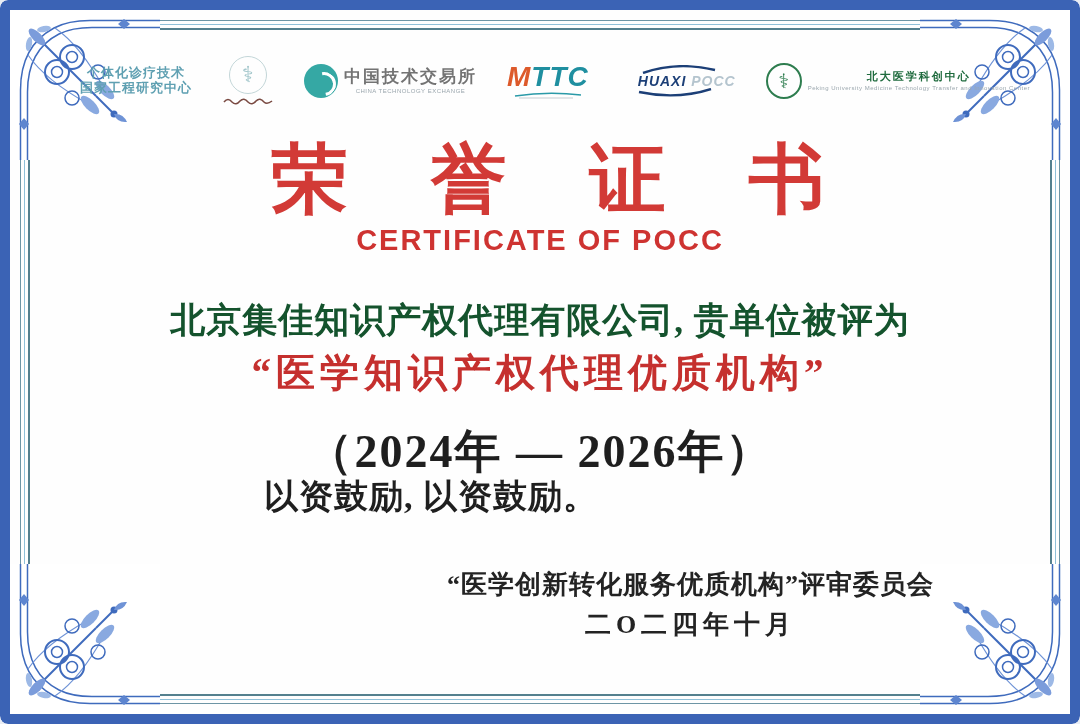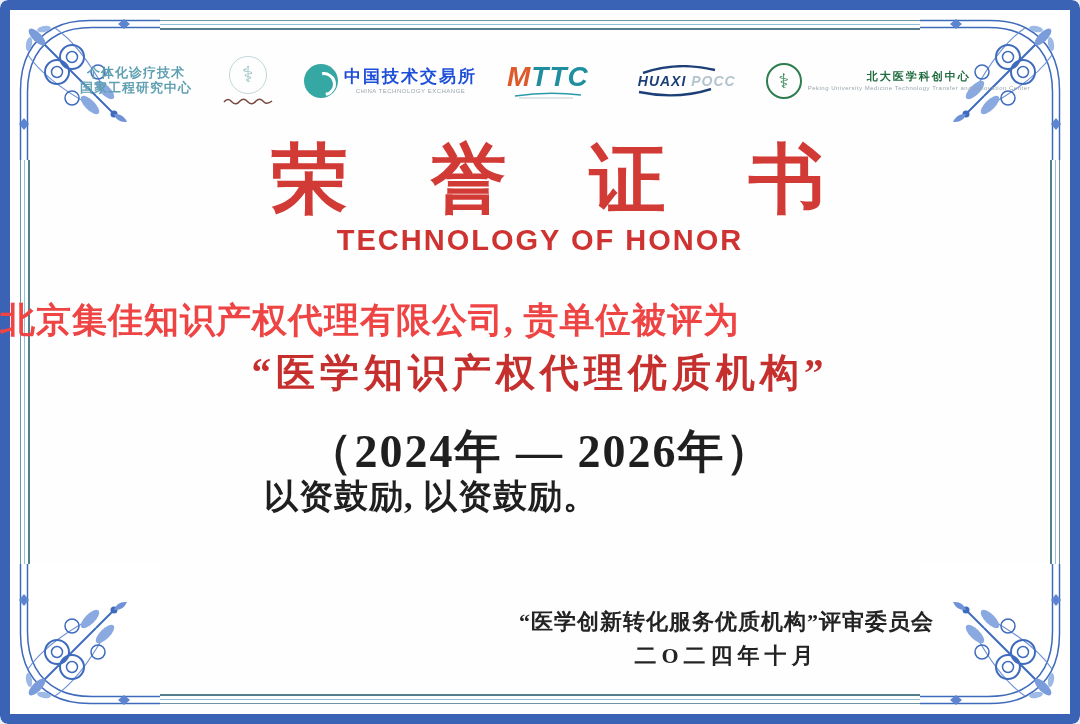--- a/index.html
+++ b/index.html
@@ -55,21 +55,21 @@
     width:34px; height:34px; border-radius:50%;
     background:#35a8a4; position:relative; flex:0 0 auto;
   }
   .cte-icon::after {
     content:""; position:absolute; left:8px; top:8px; width:18px; height:18px;
     border-radius:50%; border:3px solid #fff;
     border-left-color:transparent; border-bottom-color:transparent;
     transform:rotate(35deg);
   }
   .cte-text {
-    color:#1d4ed8; font-weight:bold; font-size:17px; letter-spacing:2px;
+    color:#737373; font-weight:bold; font-size:17px; letter-spacing:2px;
     font-family:"Liberation Sans",sans-serif;
   }
   .logo-subtext {
     color:#9aa6ad; font-size:6px; letter-spacing:.5px; margin-top:2px;
     font-family:"Liberation Sans",sans-serif; white-space:nowrap;
   }
   .mttc-word { font-family:"Liberation Sans",sans-serif; font-weight:bold;
     font-size:28px; letter-spacing:1px; line-height:1; font-style:italic; }
   .mttc-m { color:#dd5a2b; }
   .mttc-ttc { color:#1f8fa0; }
@@ -90,41 +90,41 @@
     text-align:center; color:#d23a36; font-size:76px; font-weight:bold;
     letter-spacing:32px; text-indent:32px; line-height:1.1;
   }
   .title-en {
     position:absolute; top:224px; left:0; width:100%;
     text-align:center; color:#ce3331; font-size:29px; font-weight:600;
     font-family:"Liberation Sans",sans-serif; letter-spacing:2px;
   }
   .recipient-line {
     position:absolute; top:297px; left:0; width:100%;
-    color:#ef4444; font-size:35px; font-weight:bold;
+    text-align:center; color:#14532d; font-size:35px; font-weight:bold;
     letter-spacing:1px;
   }
   .award-line {
     position:absolute; top:346px; left:0; width:100%;
     text-align:center; color:#c5302e; font-size:39px; font-weight:800;
     letter-spacing:5px;
   }
   .period-line {
     position:absolute; top:421px; left:0; width:100%;
     text-align:center; color:#1f1f1f; font-size:46px; font-weight:bold;
     letter-spacing:2px;
   }
   .closing-line {
     position:absolute; top:474px; left:264px;
     color:#1f1f1f; font-size:34px; font-weight:bold; letter-spacing:1px;
   }
   .issuer-block {
     position:absolute; top:565px; right:146px;
-    text-align:center; color:#232323; font-size:22px; font-weight:bold;
-    line-height:1.55; letter-spacing:1px;margin-top:40px;
+    text-align:center; color:#232323; font-size:26px; font-weight:bold;
+    line-height:1.55; letter-spacing:1px;
   }
   .issuer-date { letter-spacing:5px; }
 </style>
 </head>
 <body>
 
 <div class="certificate">
 
   <div class="frame-line-outer"></div>
   <div class="frame-line-middle"></div>
@@ -236,21 +236,21 @@
       <div class="logo-col">
         <span class="pku-text">北大医学科创中心</span>
         <span class="logo-subtext">Peking University Medicine Technology Transfer and Innovation Center</span>
       </div>
     </div>
 
   </div>
 
   <div class="title-cn">荣 誉 证 书</div>
 
-  <div class="title-en">TECHNOLOGY OF HONOR</div>
+  <div class="title-en">CERTIFICATE OF POCC</div>
 
   <div class="recipient-line">北京集佳知识产权代理有限公司, 贵单位被评为</div>
 
   <div class="award-line">“医学知识产权代理优质机构”</div>
 
   <div class="period-line">（2024年 — 2026年）</div>
 
   <div class="closing-line">以资鼓励, 以资鼓励。</div>
 
   <div class="issuer-block">

